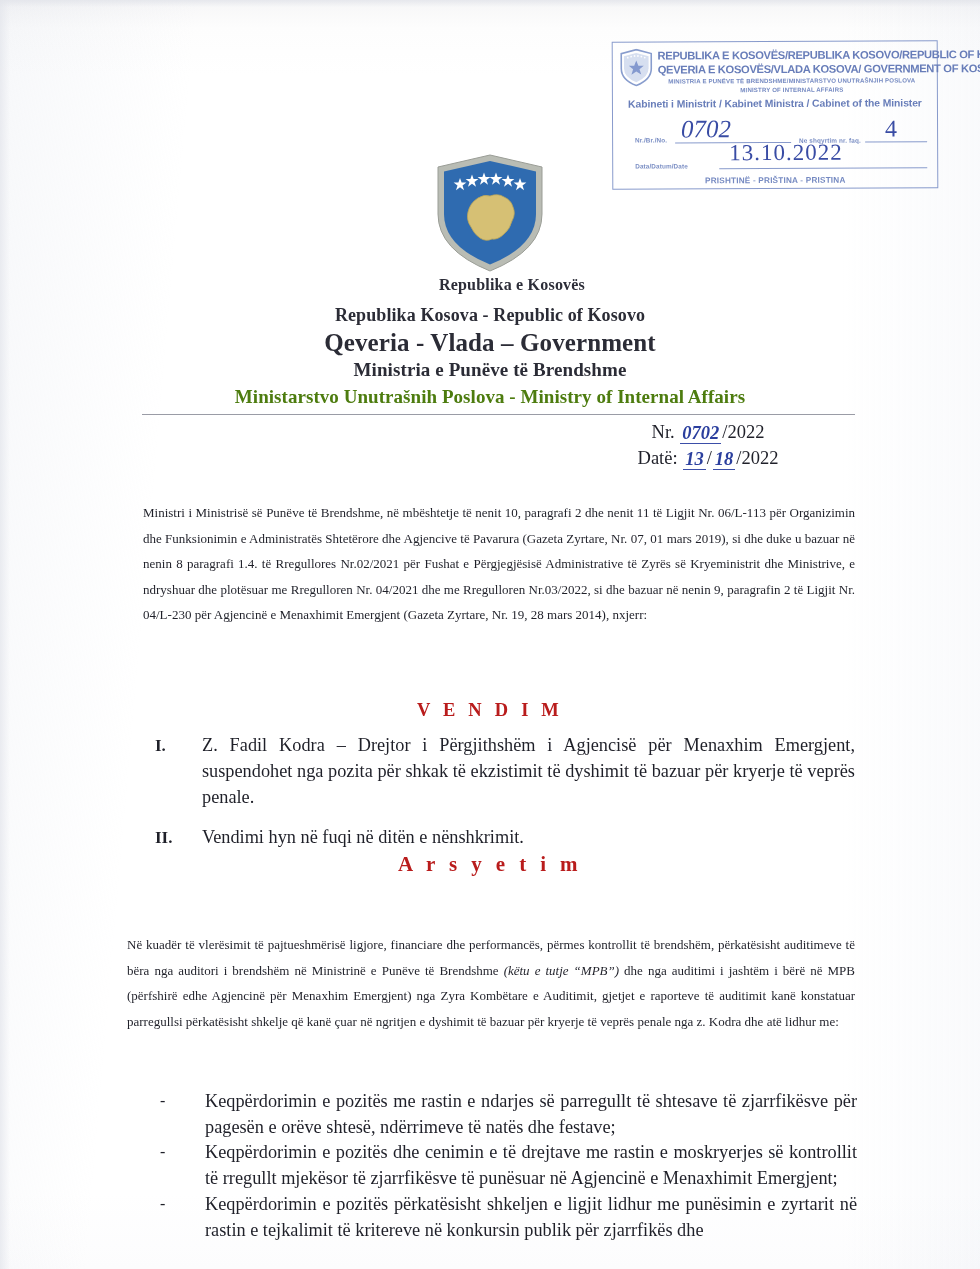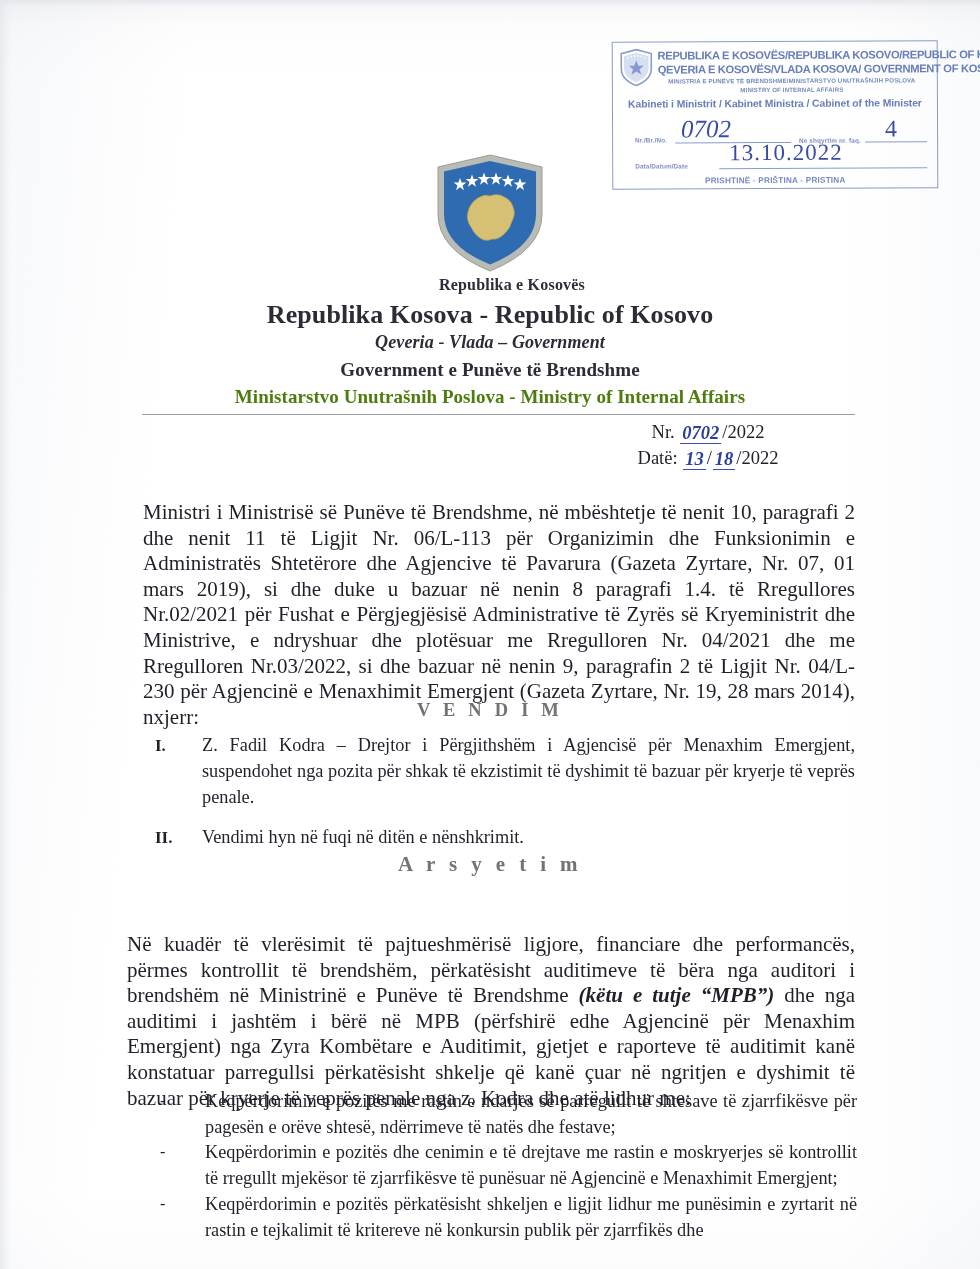--- a/index.html
+++ b/index.html
@@ -155,30 +155,29 @@
   }
   .h-line1 {
     font-size: 16px;
     font-weight: bold;
     letter-spacing: .2px;
     line-height: 33px;
     color: #2c2d38;
     margin-left: 44px;
   }
   .h-line2 {
-    font-size: 26px;
+    font-size: 18px;
     font-weight: bold;
     letter-spacing: .1px;
     line-height: 28px;
     color: #2b2c36;
   }
   .h-line3 {
-    font-size: 18px;
-    font-weight: bold;
-    font-style: italic;
+    font-size: 25px;
+    font-weight: bold;
     letter-spacing: .1px;
     line-height: 27px;
     color: #2b2c36;
   }
   .h-line4 {
     font-size: 19px;
     font-weight: bold;
     letter-spacing: .1px;
     line-height: 27px;
     color: #2b2c36;
@@ -224,33 +223,33 @@
     display: inline-block;
     line-height: 20px;
     transform: translateY(1px);
   }
 
   
   .body-para {
     position: absolute;
     left: 143px;
     width: 712px;
-    font-size: 21px;
+    font-size: 13px;
     line-height: 25.6px;
     text-align: justify;
     color: #1f2029;
   }
   #intro-para { top: 500px; }
 
   .centered-head {
     position: absolute;
     left: 0; right: 0;
     text-align: center;
     font-weight: bold;
-    color: #737373;
+    color: #b91c1c;
   }
   #vendim-head {
     top: 700px;
     font-size: 18.5px;
     letter-spacing: 4.2px;
   }
   #arsyetim-head {
     top: 852px;
     font-size: 21px;
     letter-spacing: 4.4px;
@@ -301,21 +300,21 @@
     left: 0;
     top: -1px;
     width: 16px;
     font-size: 16px;
   }
   .bullet .btxt {
     display: block;
     margin-left: 45px;
     text-align: justify;
   }
-  .ital { font-style: italic; font-weight: bold; }
+  .ital { font-style: italic; font-weight: normal; }
 </style>
 </head>
 <body>
 
 <div class="scan-tint"></div>
 <div class="scan-edge-left"></div>
 <div class="scan-edge-top"></div>
 
 <div class="stamp">
   <div class="stamp-inner">
@@ -370,21 +369,21 @@
   </g>
   <path d="M46 46 Q52 42 58 44 Q66 41 72 45 Q79 48 81 55 Q84 62 80 69
            Q78 77 72 82 Q66 88 60 87 Q54 90 48 86 Q42 82 39 75
            Q34 68 36 60 Q38 51 46 46 Z" fill="#d6c074" stroke="#b9a559" stroke-width="0.8"></path>
 </svg>
 
 <div class="header">
   <div class="h-line1">Republika e Kosovës</div>
   <div class="h-line2">Republika Kosova - Republic of Kosovo</div>
   <div class="h-line3">Qeveria - Vlada – Government</div>
-  <div class="h-line4">Government e Punëve të Brendshme</div>
+  <div class="h-line4">Ministria e Punëve të Brendshme</div>
   <div class="h-line5">Ministarstvo  Unutrašnih Poslova - Ministry of Internal Affairs</div>
 </div>
 
 <div class="hrule"></div>
 
 <div class="refblock">
   <div class="ref-row">
     <span>Nr.</span>
     <span class="ref-hand">0702</span><span>/2022</span>
   </div>

